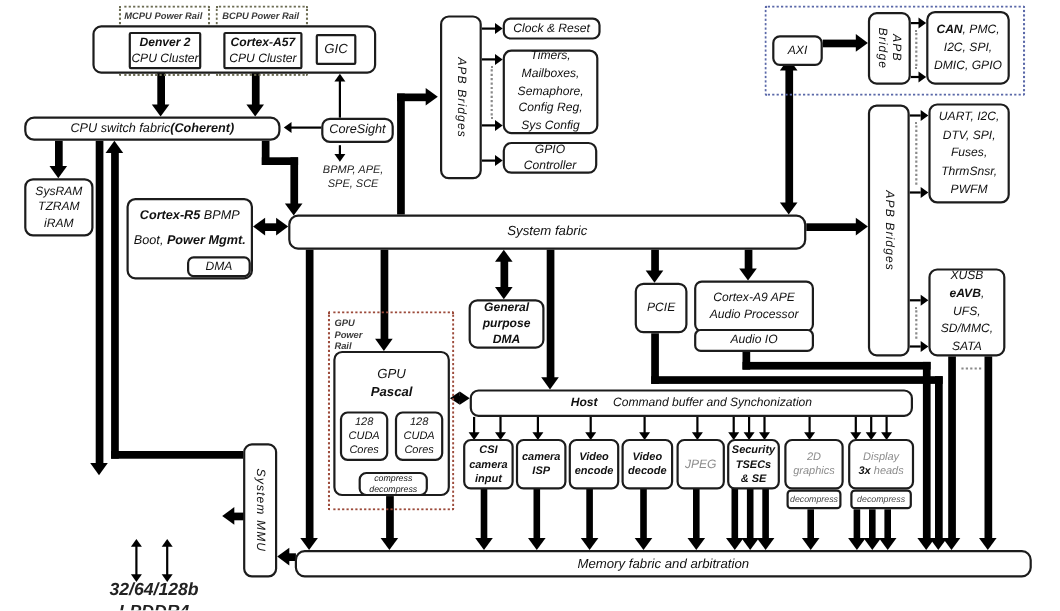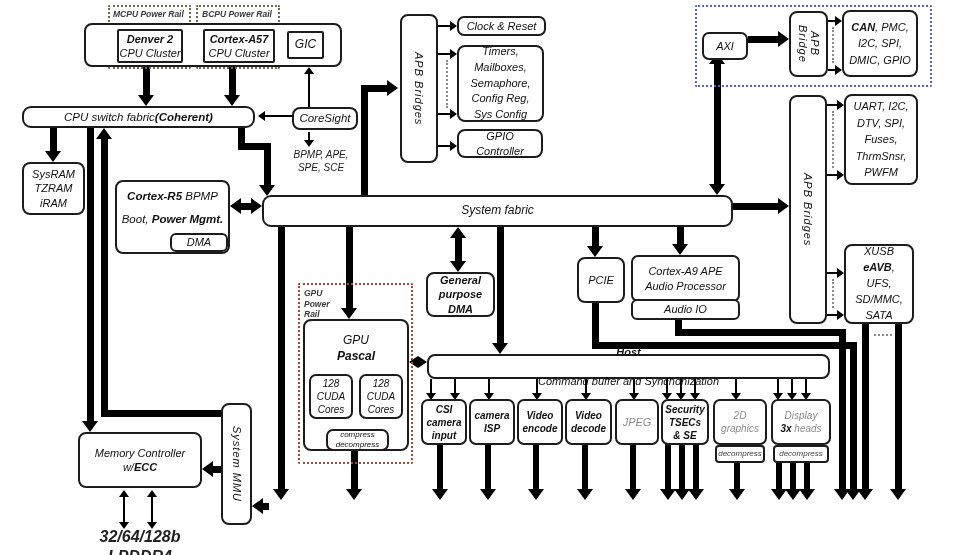--- a/index.html
+++ b/index.html
@@ -354,21 +354,21 @@
   <div class="box s10" style="left:359px;top:374px;width:44px;height:45px;border-radius:7px">
     <span style="display:block">128</span>
     <span style="display:block">CUDA</span>
     <span style="display:block">Cores</span>
   </div>
   <div class="box s8" style="left:326px;top:429px;width:63px;height:22px;border-radius:7px">
     <span style="display:block">compress</span>
     <span style="display:block">decompress</span>
   </div>
 
-  <div class="box" style="left:427px;top:354px;width:403px;height:25px;flex-direction:column;gap:14px">
+  <div class="box" style="left:427px;top:354px;width:403px;height:25px;flex-direction:row;gap:14px">
     <span class="b">Host</span>
     <span>Command buffer and Synchonization</span>
   </div>
 
   <div class="box s10 b" style="left:421px;top:399px;width:46px;height:46px;border-radius:7px">
     <span style="display:block">CSI</span>
     <span style="display:block">camera</span>
     <span style="display:block">input</span>
   </div>
   <div class="box s10 b" style="left:469px;top:399px;width:46px;height:46px;border-radius:7px">
@@ -399,25 +399,24 @@
     <span>decompress</span>
   </div>
   <div class="box s10" style="left:771px;top:399px;width:60px;height:46px;border-radius:7px">
     <span class="gray" style="display:block">Display</span>
     <span style="display:block"><span class="b">3x</span><span class="gray"> heads</span></span>
   </div>
   <div class="box s8" style="left:773px;top:445px;width:56px;height:18px;border-radius:4px;color:#444">
     <span>decompress</span>
   </div>
 
-  <div class="box" style="left:78px;top:432px;width:124px;height:56px">
-    <span style="display:block">Memory Controller</span>
-    <span style="display:block"><span>w/</span><span class="b">ECC</span></span>
-  </div>
   <div class="box" style="left:221px;top:403px;width:31px;height:122px">
     <span class="vtext">System MMU</span>
+  </div>
+  <div class="box s12" style="left:268px;top:500px;width:670px;height:25px;border-radius:9px">
+    <span>Memory fabric and arbitration</span>
   </div>
   <div class="note b" style="left:95px;top:527px;width:90px;font-size:16px">
     <span style="display:block">32/64/128b</span>
     <span style="display:block">LPDDR4</span>
   </div>
 
 </div>
 
 </body></html>

